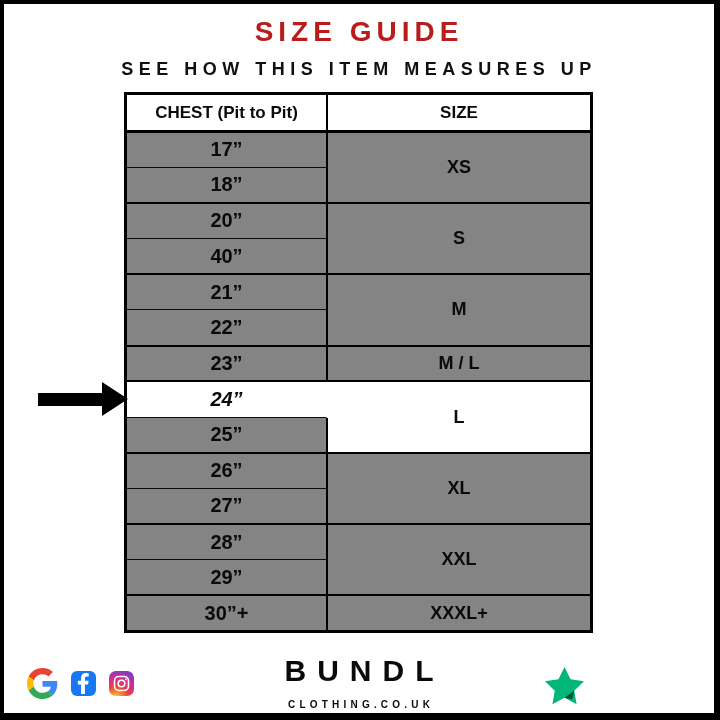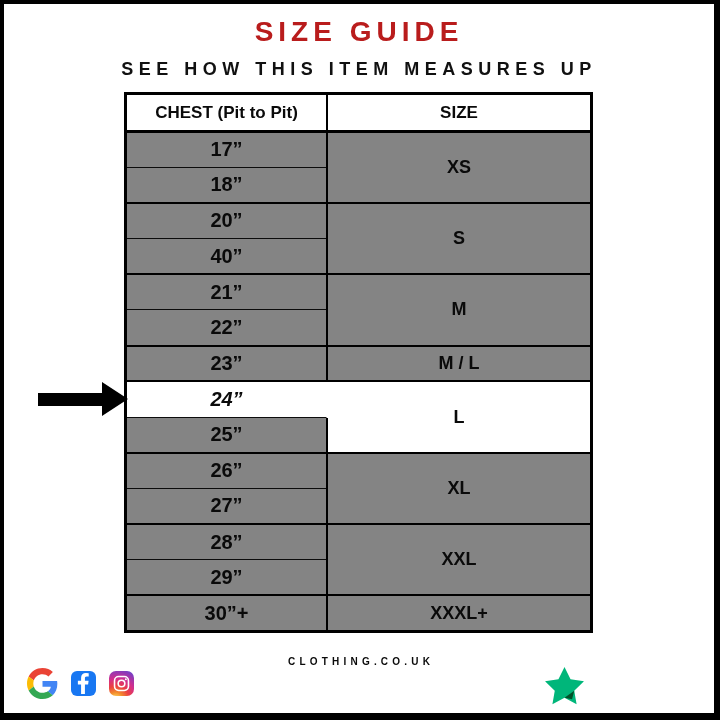--- a/index.html
+++ b/index.html
@@ -50,21 +50,21 @@
     display:flex; align-items:center; justify-content:center;
   }
   .ig-badge {
     width:25px; height:25px; border-radius:7px;
     background: radial-gradient(circle at 27% 115%, #ffdb5c 5%, #f28a2d 22%, #eb4141 40%, #d32e8d 62%, #8a3ab9 85%, #5851db 100%);
     display:flex; align-items:center; justify-content:center;
   }
 
   .brand { position:absolute; left:0; right:0; top:650px; text-align:center; }
   .brand-name { font-size:30px; font-weight:700; letter-spacing:11px; padding-left:11px; color:#0a0a0a; white-space:nowrap; }
-  .brand-domain { font-size:10px; font-weight:700; letter-spacing:4.2px; padding-left:4.2px; margin-top:2px; color:#0a0a0a; white-space:nowrap; }
+  .brand-domain { font-size:10px; font-weight:700; letter-spacing:4.2px; padding-left:4.2px; margin-top:11px; color:#0a0a0a; white-space:nowrap; }
 
   .trustpilot { position:absolute; left:540px; top:663px; display:flex; align-items:center; text-decoration:none; }
   .tp-text { font-size:26px; font-weight:700; letter-spacing:-0.5px; color:#191919; margin-left:4px; }
 </style>
 </head>
 <body>
 
 <div class="screen">
 
   <div class="page-title">SIZE GUIDE</div>
@@ -159,20 +159,21 @@
         <svg width="19" height="19" viewBox="0 0 24 24" fill="none" stroke="#ffffff" stroke-width="2">
           <rect x="3.2" y="3.2" width="17.6" height="17.6" rx="5.2"></rect>
           <circle cx="12" cy="12" r="4.2"></circle>
           <circle cx="17.5" cy="6.5" r="1.25" fill="#ffffff" stroke="none"></circle>
         </svg>
       </span>
     </a>
   </div>
 
   <div class="brand">
+    <div class="brand-name">BUNDL</div>
     <div class="brand-domain">CLOTHING.CO.UK</div>
   </div>
 
   <a href="#" class="trustpilot">
     <svg width="41" height="38" viewBox="0 0 40 37">
       <polygon fill="#00B67A" points="20,0 25.9,11.9 39,13.8 29.5,23.1 31.8,36.2 20,30 8.2,36.2 10.5,23.1 1,13.8 14.1,11.9"></polygon>
       <polygon fill="#005128" points="20,30 29.5,23.1 27.4,31.4"></polygon>
     </svg>
   </a>
 

